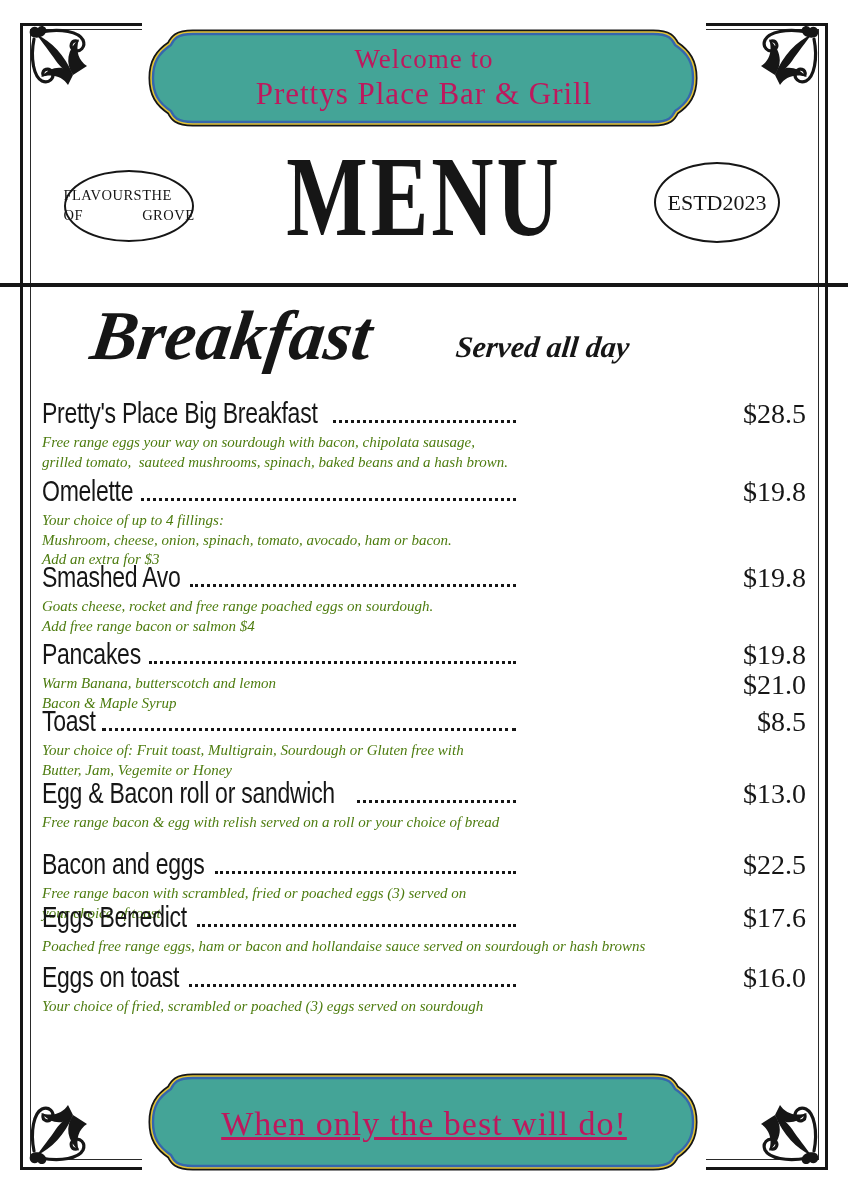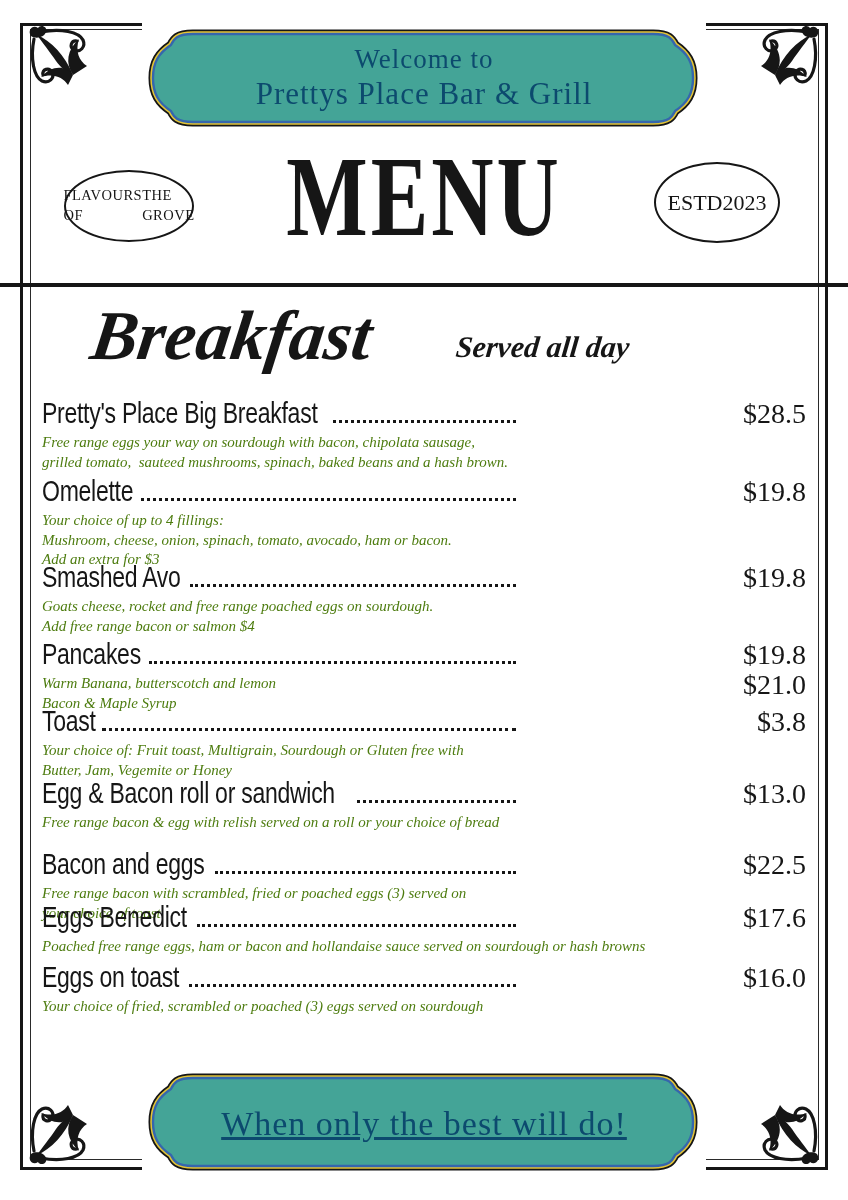--- a/index.html
+++ b/index.html
@@ -24,21 +24,21 @@
 
   
   .banner { position:absolute; left:50%; transform:translateX(-50%); width:564px; background:#ffffff; z-index:5; }
   .banner.top { top:20px; height:114px; }
   .banner.bottom { top:1066px; height:112px; }
   .banner svg.plaque { position:absolute; left:3px; top:8px; width:558px; height:100px; }
   .banner.bottom svg.plaque { top:6px; }
   .banner .banner-text {
     position:absolute; left:0; right:0; top:8px; height:100px;
     display:flex; flex-direction:column; align-items:center; justify-content:center;
-    z-index:2; color:#0c4a6e;
+    z-index:2; color:#be185d;
   }
   .welcome-1 { font-size:27px; letter-spacing:1px; line-height:1.15; }
   .welcome-2 { font-size:31px; letter-spacing:1px; line-height:1.2; }
   .tagline { font-size:34px; letter-spacing:1px;text-decoration:underline; }
 
   
   .oval { position:absolute; border:2px solid #161616; border-radius:50%;
     display:flex; align-items:center; justify-content:center; z-index:2; }
   .oval-flavours { left:64px; top:170px; width:126px; height:68px; }
   .oval-flavours div { font-size:14.5px; letter-spacing:0.5px; line-height:1.35; }
@@ -210,21 +210,21 @@
           <div class="desc-line">Bacon &amp; Maple Syrup</div>
         </div>
   </div>
 
   <div class="menu-item">
     <div class="name-line">
       <span class="item-name">Toast</span>
       <span class="dots"></span>
     </div>
     <div class="price-stack">
-          <div class="item-price">$3.8</div>
+          <div class="item-price">$8.5</div>
         </div>
     <div class="item-desc">
           <div class="desc-line">Your choice of: Fruit toast, Multigrain, Sourdough or Gluten free with</div>
           <div class="desc-line">Butter, Jam, Vegemite or Honey</div>
         </div>
   </div>
 
   <div class="menu-item">
     <div class="name-line">
       <span class="item-name">Egg &amp; Bacon roll or sandwich </span>

